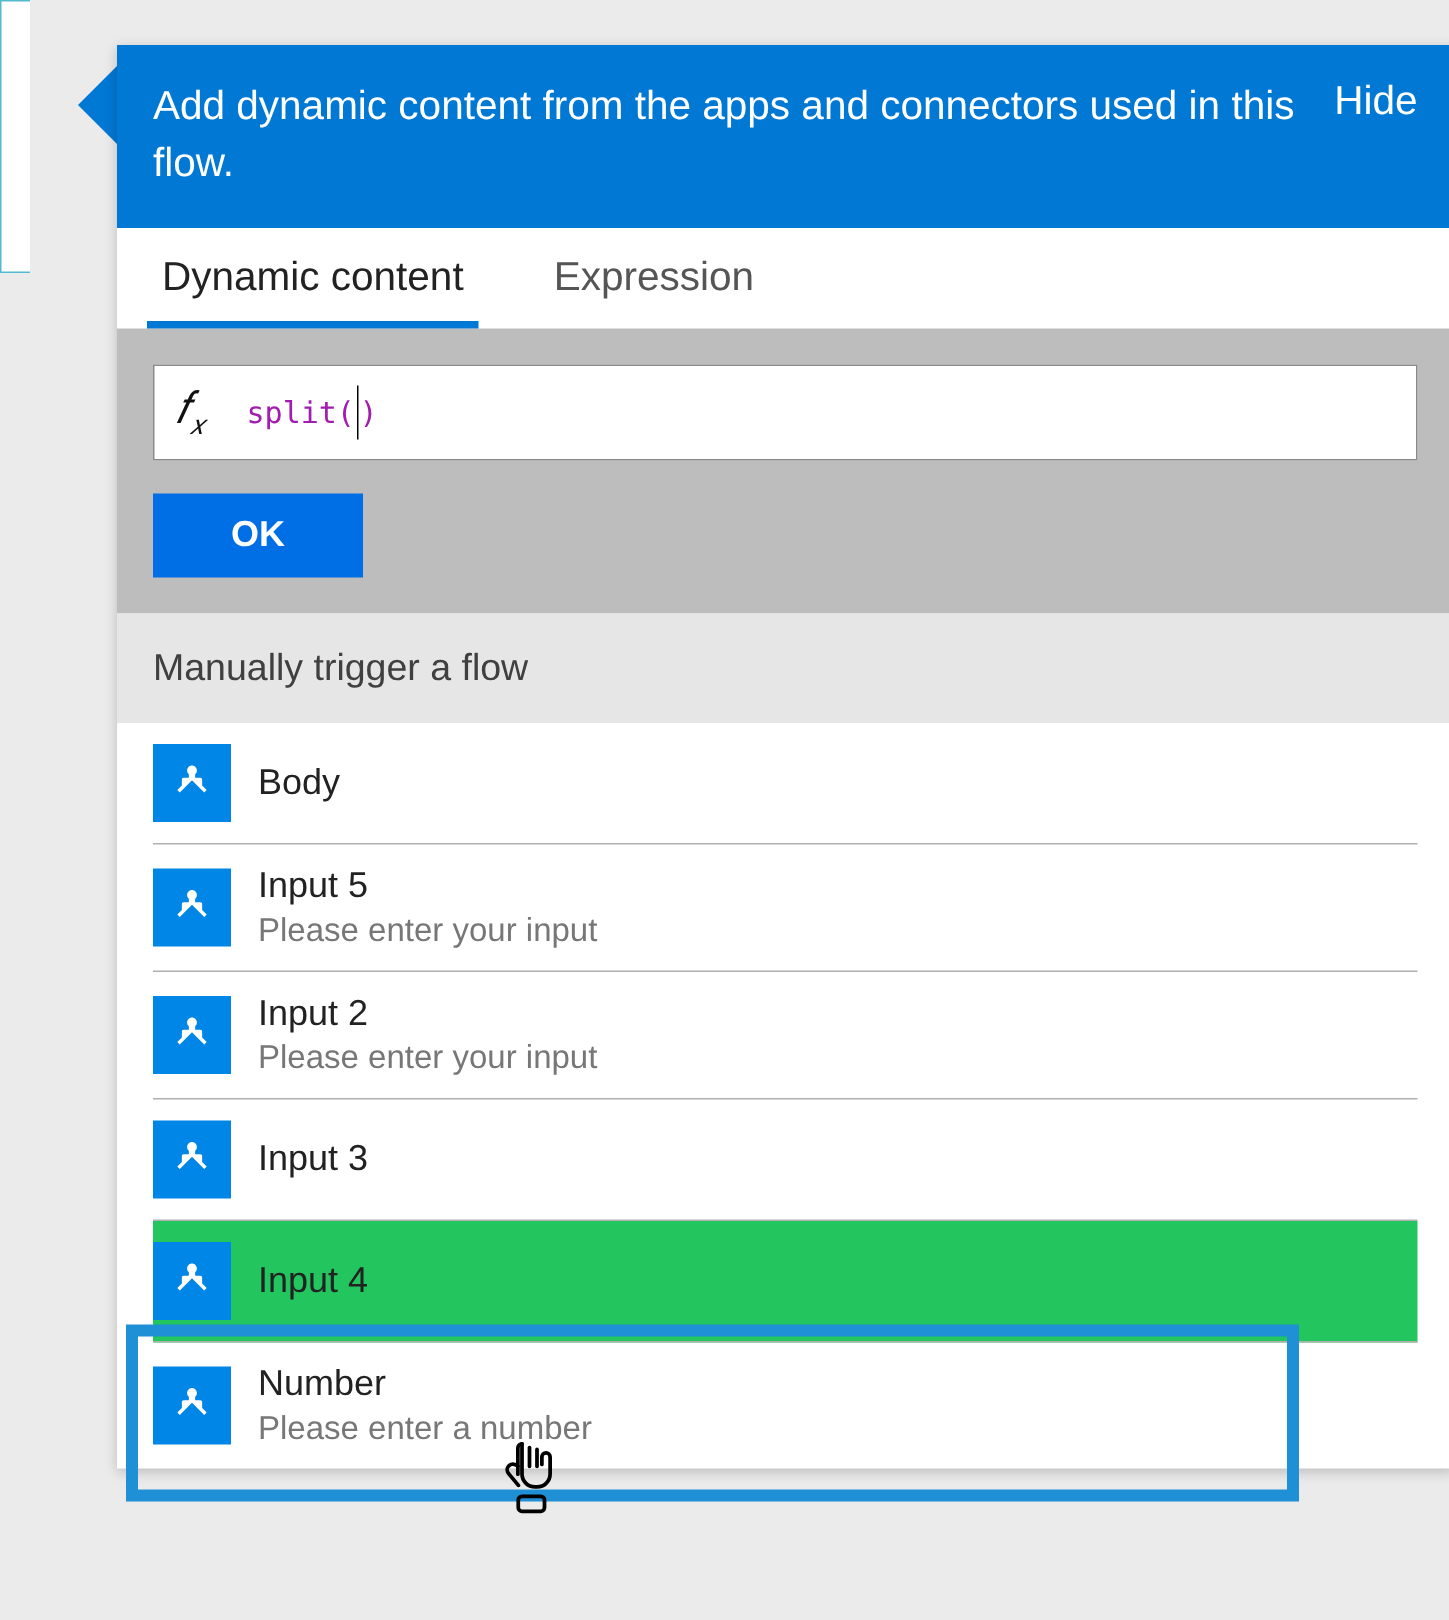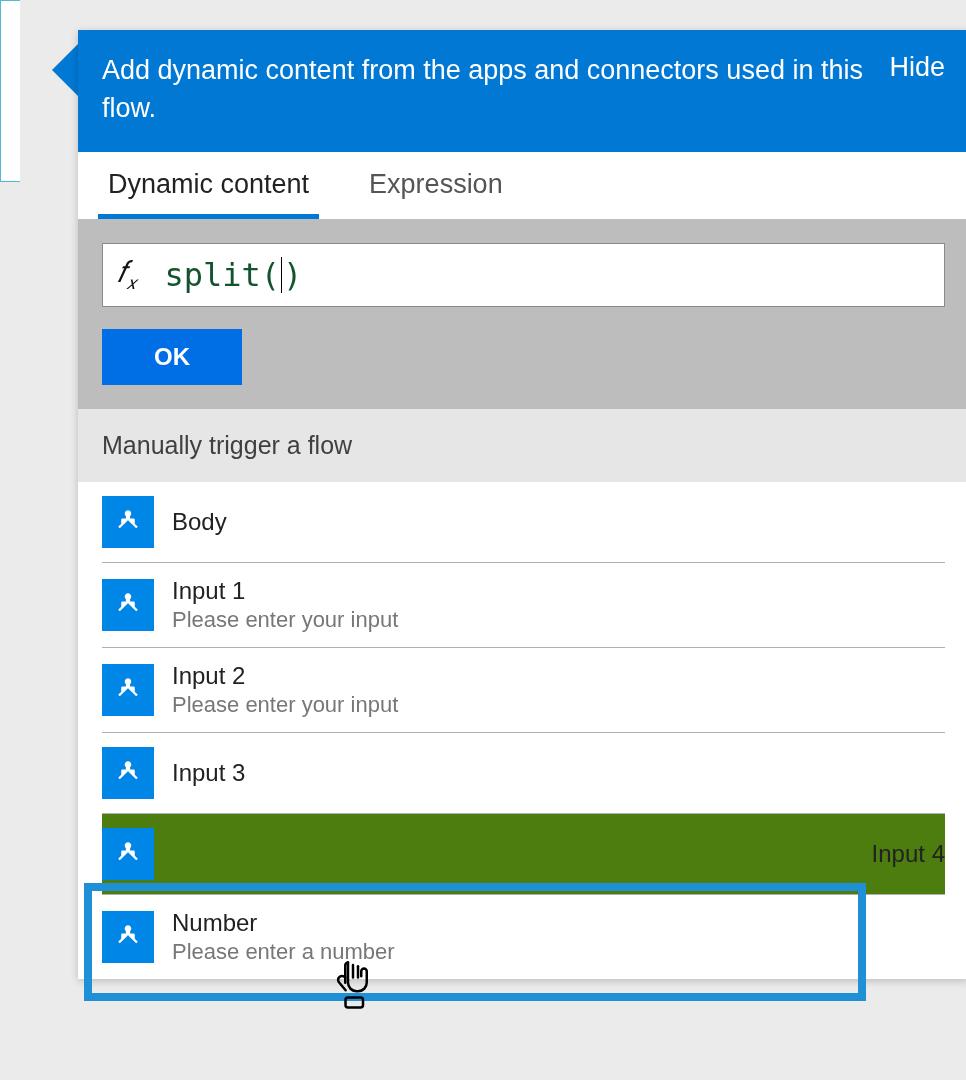--- a/index.html
+++ b/index.html
@@ -88,22 +88,22 @@
   }
   .fx-label {
     font-family: Liberation Serif, serif;
     font-style: italic;
     font-size: 30px;
     color: #111;
     margin-right: 28px;
   }
   .expr-text {
     font-family: Consolas, monospace;
-    font-size: 32px;
-    color: #14532d;
+    font-size: 20px;
+    color: #a21caf;
     display:inline-flex;
     align-items:center;
   }
   .caret-line {
     display:inline-block;
     width:1px;
     height:36px;
     background:#000;
     margin:0 1px;
     vertical-align:middle;
@@ -131,22 +131,21 @@
   }
   .item {
     display: flex;
     align-items: center;
     padding: 14px 0;
     border-bottom: 1px solid #b0b0b0;
     cursor: pointer;
   }
   .item:first-child { border-top: none; }
   .item.highlight {
-    background: #4d7c0f;
-    justify-content: space-between;
+    background: #22c55e;
   }
   .icon-box {
     width: 52px;
     height: 52px;
     background: #0086e6;
     display: flex;
     align-items: center;
     justify-content: center;
     margin-right: 18px;
     flex-shrink: 0;
@@ -233,21 +232,21 @@
       </div>
     </div>
 
     <div class="item">
       <div class="icon-box">
         <svg width="28" height="28" viewBox="0 0 24 24">
             <path d="M12 2c1.5 0 2.8 1.3 2.8 2.8 0 .9-.4 1.7-1 2.2V9h3c.5 0 1 .4 1 1v3.4l2.6 2.6-1.4 1.4L12 10.4 5 17.4l-1.4-1.4L6.2 13.4V10c0-.6.4-1 1-1h3V7c-.6-.5-1-1.3-1-2.2C9.2 3.3 10.5 2 12 2z" fill="#fff"></path>
           </svg>
       </div>
       <div class="item-text">
-        <span class="item-name">Input 1</span>
+        <span class="item-name">Input 5</span>
         <span class="item-desc">Please enter your input</span>
       </div>
     </div>
 
     <div class="item">
       <div class="icon-box">
         <svg width="28" height="28" viewBox="0 0 24 24">
             <path d="M12 2c1.5 0 2.8 1.3 2.8 2.8 0 .9-.4 1.7-1 2.2V9h3c.5 0 1 .4 1 1v3.4l2.6 2.6-1.4 1.4L12 10.4 5 17.4l-1.4-1.4L6.2 13.4V10c0-.6.4-1 1-1h3V7c-.6-.5-1-1.3-1-2.2C9.2 3.3 10.5 2 12 2z" fill="#fff"></path>
           </svg>
       </div>

